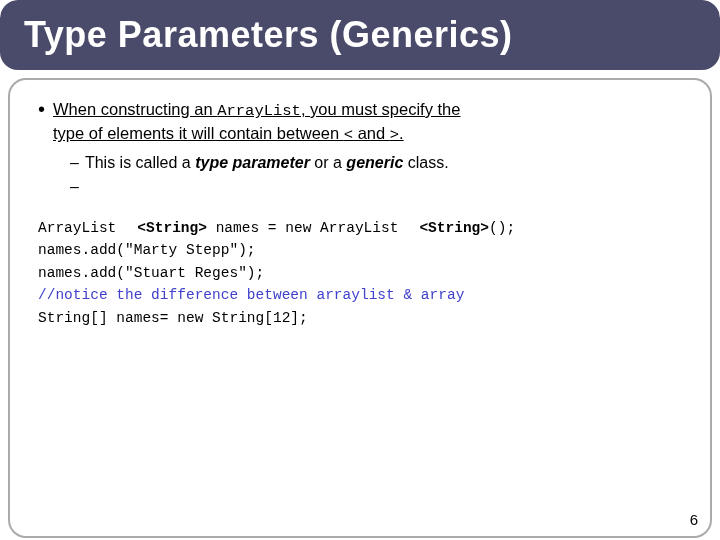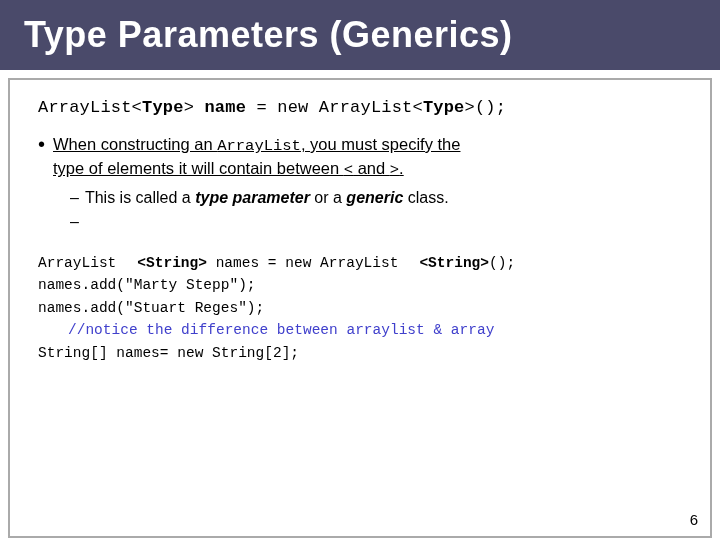--- a/index.html
+++ b/index.html
@@ -1,15 +1,15 @@
 <!DOCTYPE html>
 <html><head>
   <meta charset="utf-8">
   <style>
-    * { margin: 0; padding: 0; box-sizing: border-box; }
+    * { margin: 0; padding: 0; box-sizing: border-box; border-radius: 18px; }
     body {
       width: 720px;
       height: 540px;
       font-family: Arial, sans-serif;
       background: #fff;
       overflow: hidden;
     }
 
     .header {
       background: #4a4a6a;
@@ -109,43 +109,39 @@
       color: #000;
     }
 
     .code-block .bold-type {
       font-weight: bold;
       margin-left: 21px;
     }
 
     .code-comment {
       color: #4040cc;
-      margin-left: 30px;
     }
 
     .page-number {
       position: absolute;
       bottom: 8px;
       right: 12px;
       font-size: 15px;
       color: #000;
     }
   </style>
 </head>
 <body>
 
 <div class="header">
   <span>Type Parameters (Generics)</span>
 </div>
 
 <div class="content">
 
-  <div class="code-line-top">
-    ArrayList&lt;<span class="bold-type">Type</span>&gt; <strong>name</strong> = new ArrayList&lt;<span class="bold-type">Type</span>&gt;();
-  </div>
 
   <div class="bullet-section">
     <div class="bullet-main">
       <span class="bullet-dot">•</span>
       <span class="bullet-text">
         When constructing an <code>ArrayList</code>, you must specify the<br>
         type of elements it will contain between <code>&lt;</code> and <code>&gt;</code>.
       </span>
     </div>
 
@@ -162,17 +158,17 @@
     </div>
   </div>
 
   <div class="code-block">
     <div>
       ArrayList<span class="bold-type">&lt;String&gt;</span> names = new ArrayList<span class="bold-type">&lt;String&gt;</span>();
     </div>
     <div>names.add("Marty Stepp");</div>
     <div>names.add("Stuart Reges");</div>
     <div class="code-comment">//notice the difference between arraylist &amp; array</div>
-    <div>String[] names= new String[2];</div>
+    <div>String[] names= new String[12];</div>
   </div>
 
   <div class="page-number">6</div>
 </div>
 
 </body></html>

